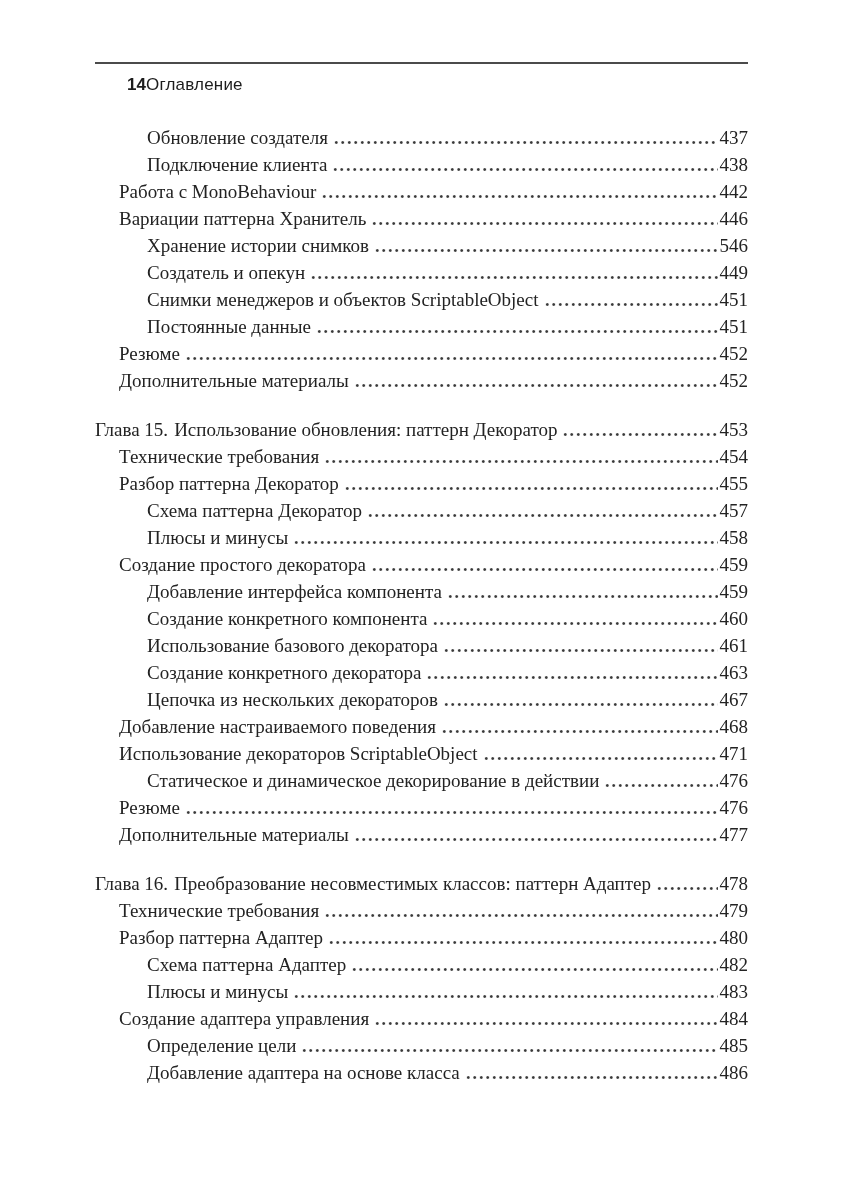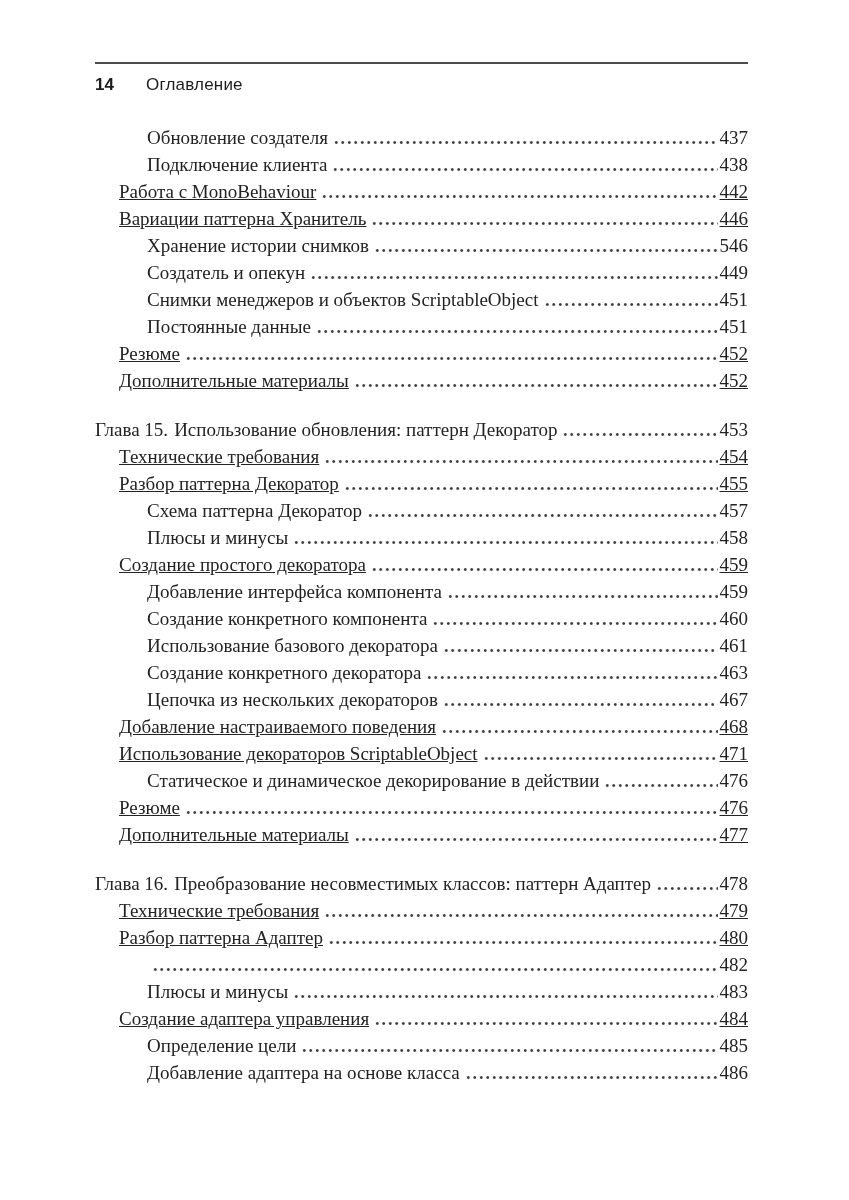--- a/index.html
+++ b/index.html
@@ -19,32 +19,32 @@
     color:var(--text);
     overflow:hidden;
   }
   
   .header-rule{height:2px;background:var(--rule);}
   .header-row{
     margin-top:10px;
     font-family:"Liberation Sans","DejaVu Sans",sans-serif;
     font-size:17px;line-height:22px;color:#1d1d1d;
   }
-  .header-page-number{font-weight:bold;display:inline-block;width:51px;}
+  .header-page-number{font-weight:bold;display:inline-block;width:51px;text-align:right;}
   .header-title{letter-spacing:.2px;margin-top:28px;}
   
   .toc{margin-top:28px;}
   .toc-section + .toc-section{margin-top:22px;}
   .row{
     display:flex;align-items:baseline;
     font-size:19px;line-height:27px;
     white-space:nowrap;
     justify-content:space-between;
   }
-  .row.lvl1{padding-left:24px;text-decoration:underline;}
+  .row.lvl1{padding-left:24px;}
   .row.lvl2{padding-left:52px;}
   .prefix{font-weight:normal;margin-right:6px;}
   .prefix:empty{display:none;margin:0;}
   .leader{
     flex:1;height:5px;margin:0 2px 0 5px;
     background-image:radial-gradient(circle,var(--dots) 1.15px,transparent 1.55px);
     background-size:6.5px 5px;
     background-position:0 1.2px;
     background-repeat:repeat-x;
     min-width:12px;
@@ -237,20 +237,21 @@
       <span class="pagenum">479</span>
     </div>
         <div class="row lvl1">
 
       <span class="text">Разбор паттерна Адаптер</span>
       <span class="leader"></span>
       <span class="pagenum">480</span>
     </div>
         <div class="row lvl2">
 
+      <span class="text">Схема паттерна Адаптер</span>
       <span class="leader"></span>
       <span class="pagenum">482</span>
     </div>
         <div class="row lvl2">
 
       <span class="text">Плюсы и минусы</span>
       <span class="leader"></span>
       <span class="pagenum">483</span>
     </div>
         <div class="row lvl1">

